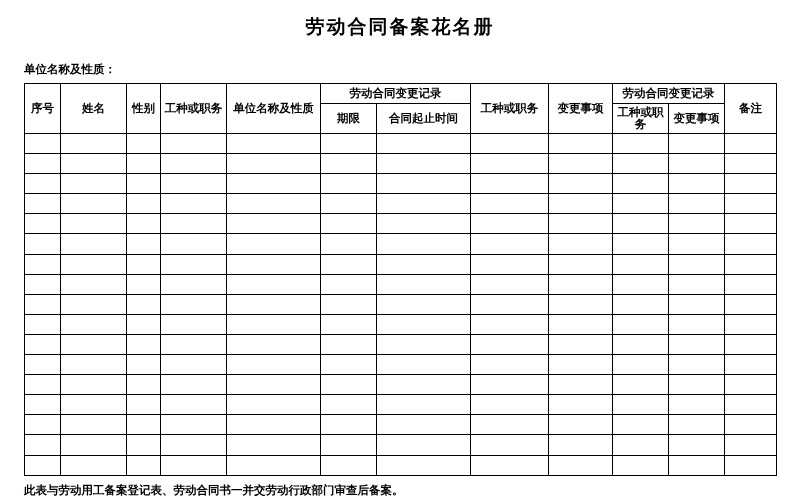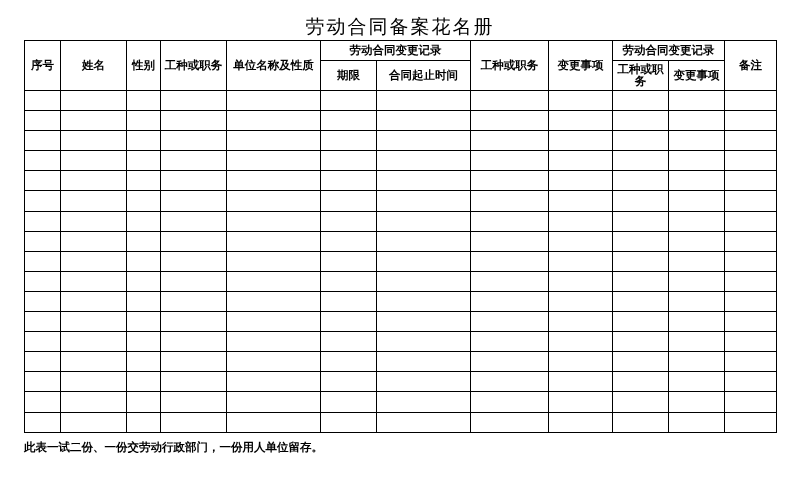--- a/index.html
+++ b/index.html
@@ -16,21 +16,21 @@
   }
   .page {
     position: relative;
     width: 800px;
     height: 500px;
     box-sizing: border-box;
   }
   .doc-title {
     text-align: center;
     font-size: 19px;
-    font-weight: normal;
+    font-weight: bold;
     letter-spacing: 2px;
     padding-top: 14px;
     padding-bottom: 0px;
     font-family: "Liberation Serif", "DejaVu Serif", serif;
   }
   .subheader {
     margin: 22px 0 6px 24px;
     font-size: 11.5px;
     font-weight: bold;
     font-family: "Liberation Sans", sans-serif;
@@ -78,20 +78,21 @@
     font-size: 11px;
   }
 </style>
 </head>
 <body>
 
 <div class="page">
 
   <div class="doc-title">劳动合同备案花名册</div>
 
+  <div class="subheader">单位名称及性质：</div>
 
   <div class="table-wrap">
     <table class="main">
       <colgroup>
         <col style="width:36px">
         <col style="width:66px">
         <col style="width:34px">
         <col style="width:66px">
         <col style="width:94px">
         <col style="width:56px">
@@ -359,16 +360,17 @@
             <td></td>
             <td></td>
             <td></td>
             <td></td>
           </tr>
         </tbody>
     </table>
   </div>
 
   <div class="footnotes">
+    <div>此表与劳动用工备案登记表、劳动合同书一并交劳动行政部门审查后备案。</div>
     <div>此表一试二份、一份交劳动行政部门，一份用人单位留存。</div>
   </div>
 
 </div>
 
 </body></html>

